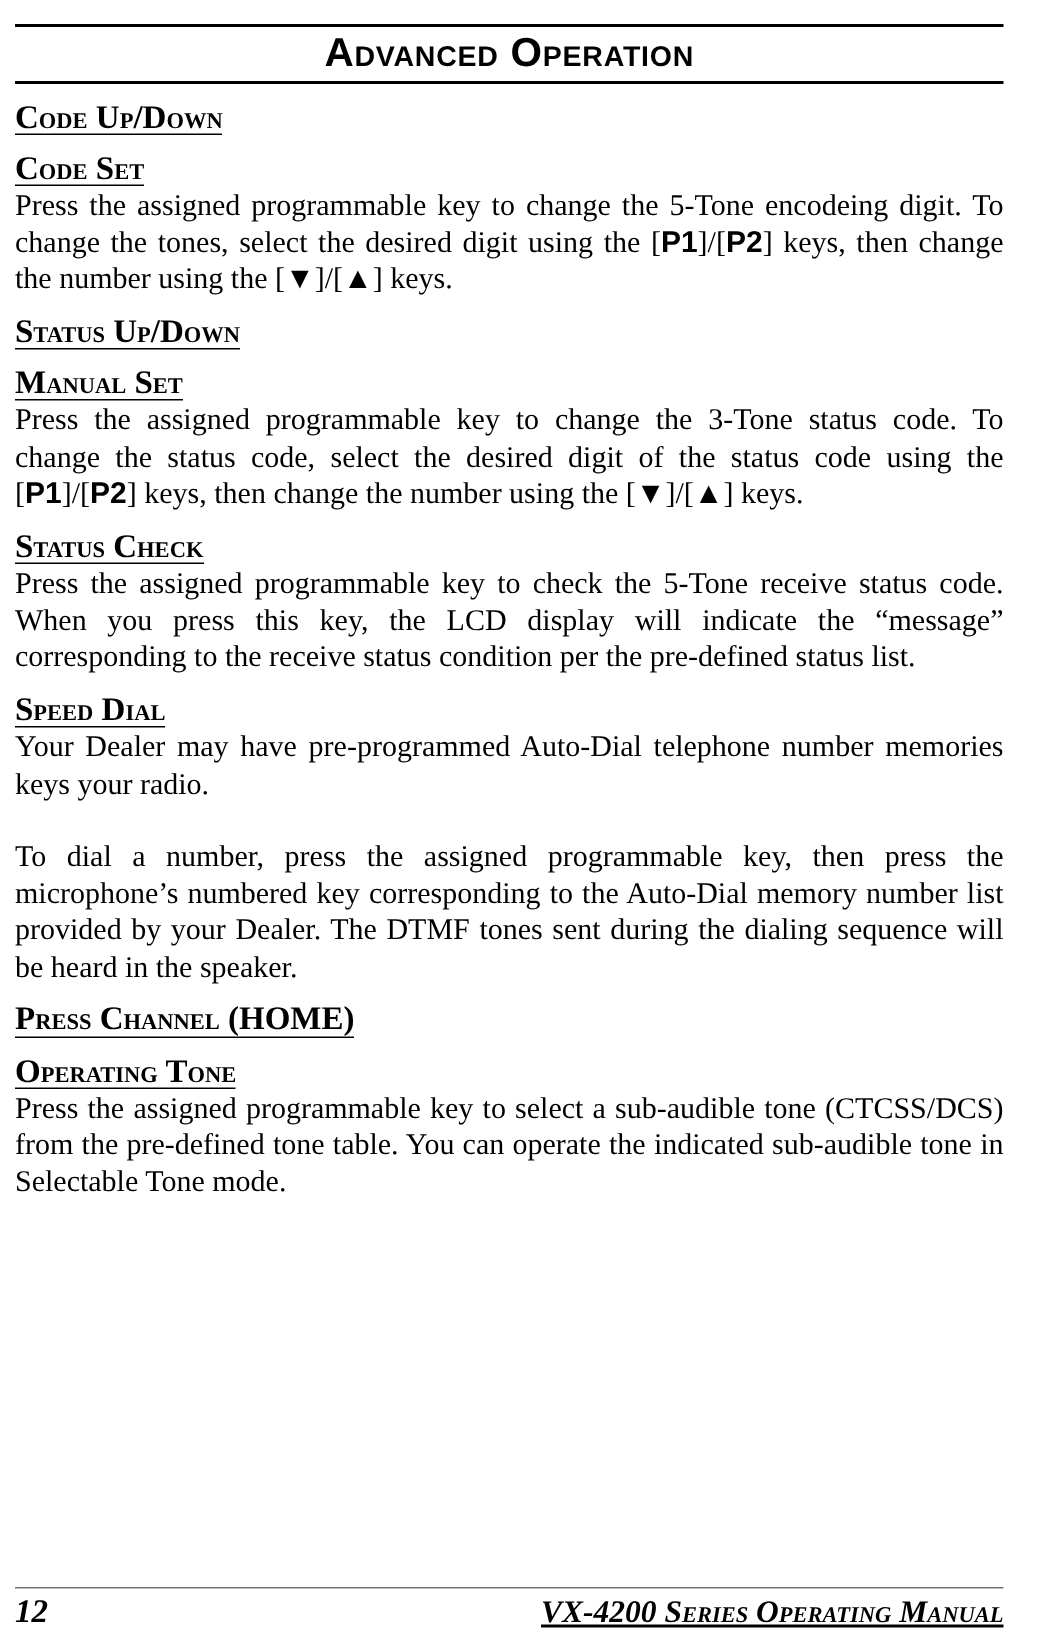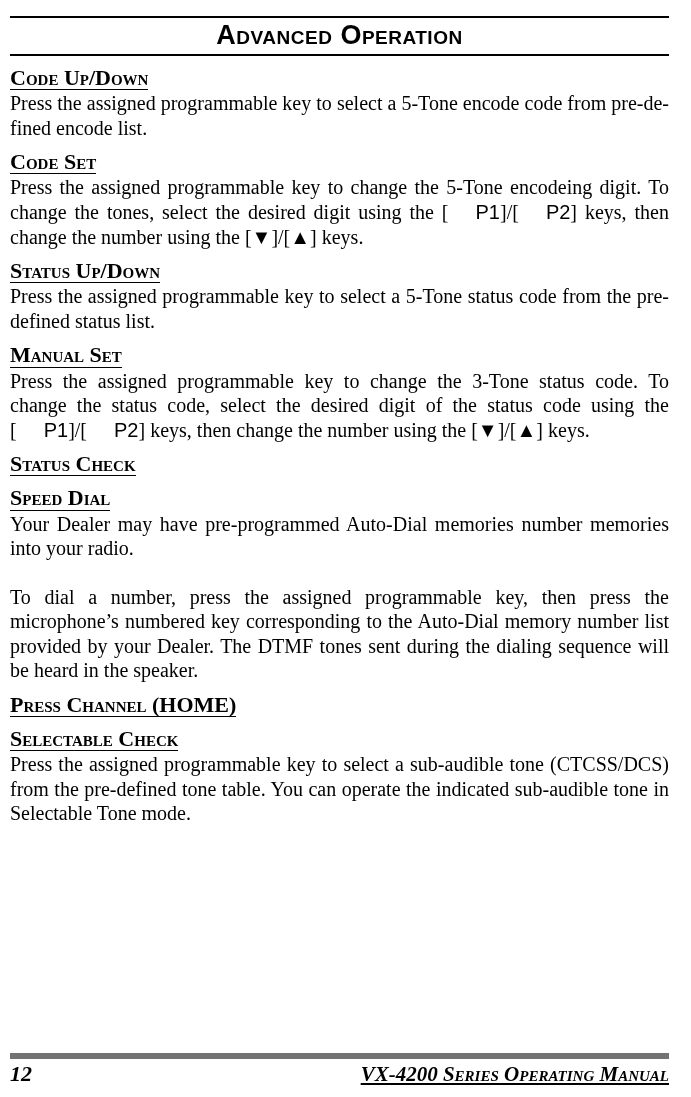--- a/index.html
+++ b/index.html
@@ -50,33 +50,32 @@
     margin-top: 1px;
   }
   .body-text + .body-text {
     margin-top: 24px;
   }
   .arrow {
     font-family: Arial, sans-serif;
   }
   .key {
     font-family: Arial, Helvetica, sans-serif;
-    font-weight: normal;
-    margin-left: 27px;
+    font-weight: bold;
   }
   .home-icon {
     font-family: Arial, sans-serif;
     letter-spacing: -1px;
   }
   .footer {
     margin-top: auto;
     display: flex;
     justify-content: space-between;
     align-items: baseline;
-    border-top: 6px solid #737373;
+    border-top: 1px solid #737373;
     padding-top: 2px;
   }
   .page-num {
     font-family: "Times New Roman", serif;
     font-style: italic;
     font-weight: bold;
     font-size: 22px;
   }
   .manual-title {
     font-family: "Times New Roman", serif;
@@ -89,58 +88,57 @@
 </style>
 </head>
 <body>
 
 <div class="page">
 
   <div class="main-title">Advanced Operation</div>
 
   <div class="section">
     <span class="sec-heading">Code Up/Down</span>
-    <div class="body-text">Press the assigned programmable key to select a 5-Tone encode code from pre-de-fined encode list.</div>
   </div>
 
   <div class="section">
     <span class="sec-heading">Code Set</span>
     <div class="body-text">
       <span>Press the assigned programmable key to change the 5-Tone encodeing digit. To change the tones, select the desired digit using the [</span><span class="key">P1</span><span>]/[</span><span class="key">P2</span><span>] keys, then change the number using the [</span><span class="arrow">▼</span><span>]/[</span><span class="arrow">▲</span><span>] keys.</span>
     </div>
   </div>
 
   <div class="section">
     <span class="sec-heading">Status Up/Down</span>
-    <div class="body-text">Press the assigned programmable key to select a 5-Tone status code from the pre-defined status list.</div>
   </div>
 
   <div class="section">
     <span class="sec-heading">Manual Set</span>
     <div class="body-text">
       <span>Press the assigned programmable key to change the 3-Tone status code. To change the status code, select the desired digit of the status code using the [</span><span class="key">P1</span><span>]/[</span><span class="key">P2</span><span>] keys, then change the number using the [</span><span class="arrow">▼</span><span>]/[</span><span class="arrow">▲</span><span>] keys.</span>
     </div>
   </div>
 
   <div class="section">
     <span class="sec-heading">Status Check</span>
+    <div class="body-text">Press the assigned programmable key to check the 5-Tone receive status code. When you press this key, the LCD display will indicate the “message” corresponding to the receive status condition per the pre-defined status list.</div>
   </div>
 
   <div class="section">
     <span class="sec-heading">Speed Dial</span>
-    <div class="body-text">Your Dealer may have pre-programmed Auto-Dial memories number memories into your radio.</div>
+    <div class="body-text">Your Dealer may have pre-programmed Auto-Dial telephone number memories keys your radio.</div>
     <div class="body-text">To dial a number, press the assigned programmable key, then press the microphone’s numbered key corresponding to the Auto-Dial memory number list provided by your Dealer. The DTMF tones sent during the dialing sequence will be heard in the speaker.</div>
   </div>
 
   <div class="section">
     <span class="sec-heading">Press Channel (HOME)</span>
   </div>
 
   <div class="section">
-    <span class="sec-heading">Selectable Check</span>
+    <span class="sec-heading">Operating Tone</span>
     <div class="body-text">Press the assigned programmable key to select a sub-audible tone (CTCSS/DCS) from the pre-defined tone table. You can operate the indicated sub-audible tone in Selectable Tone mode.</div>
   </div>
 
   <div class="footer">
     <span class="page-num">12</span>
     <span class="manual-title">VX-4200 Series Operating Manual</span>
   </div>
 
 </div>
 

